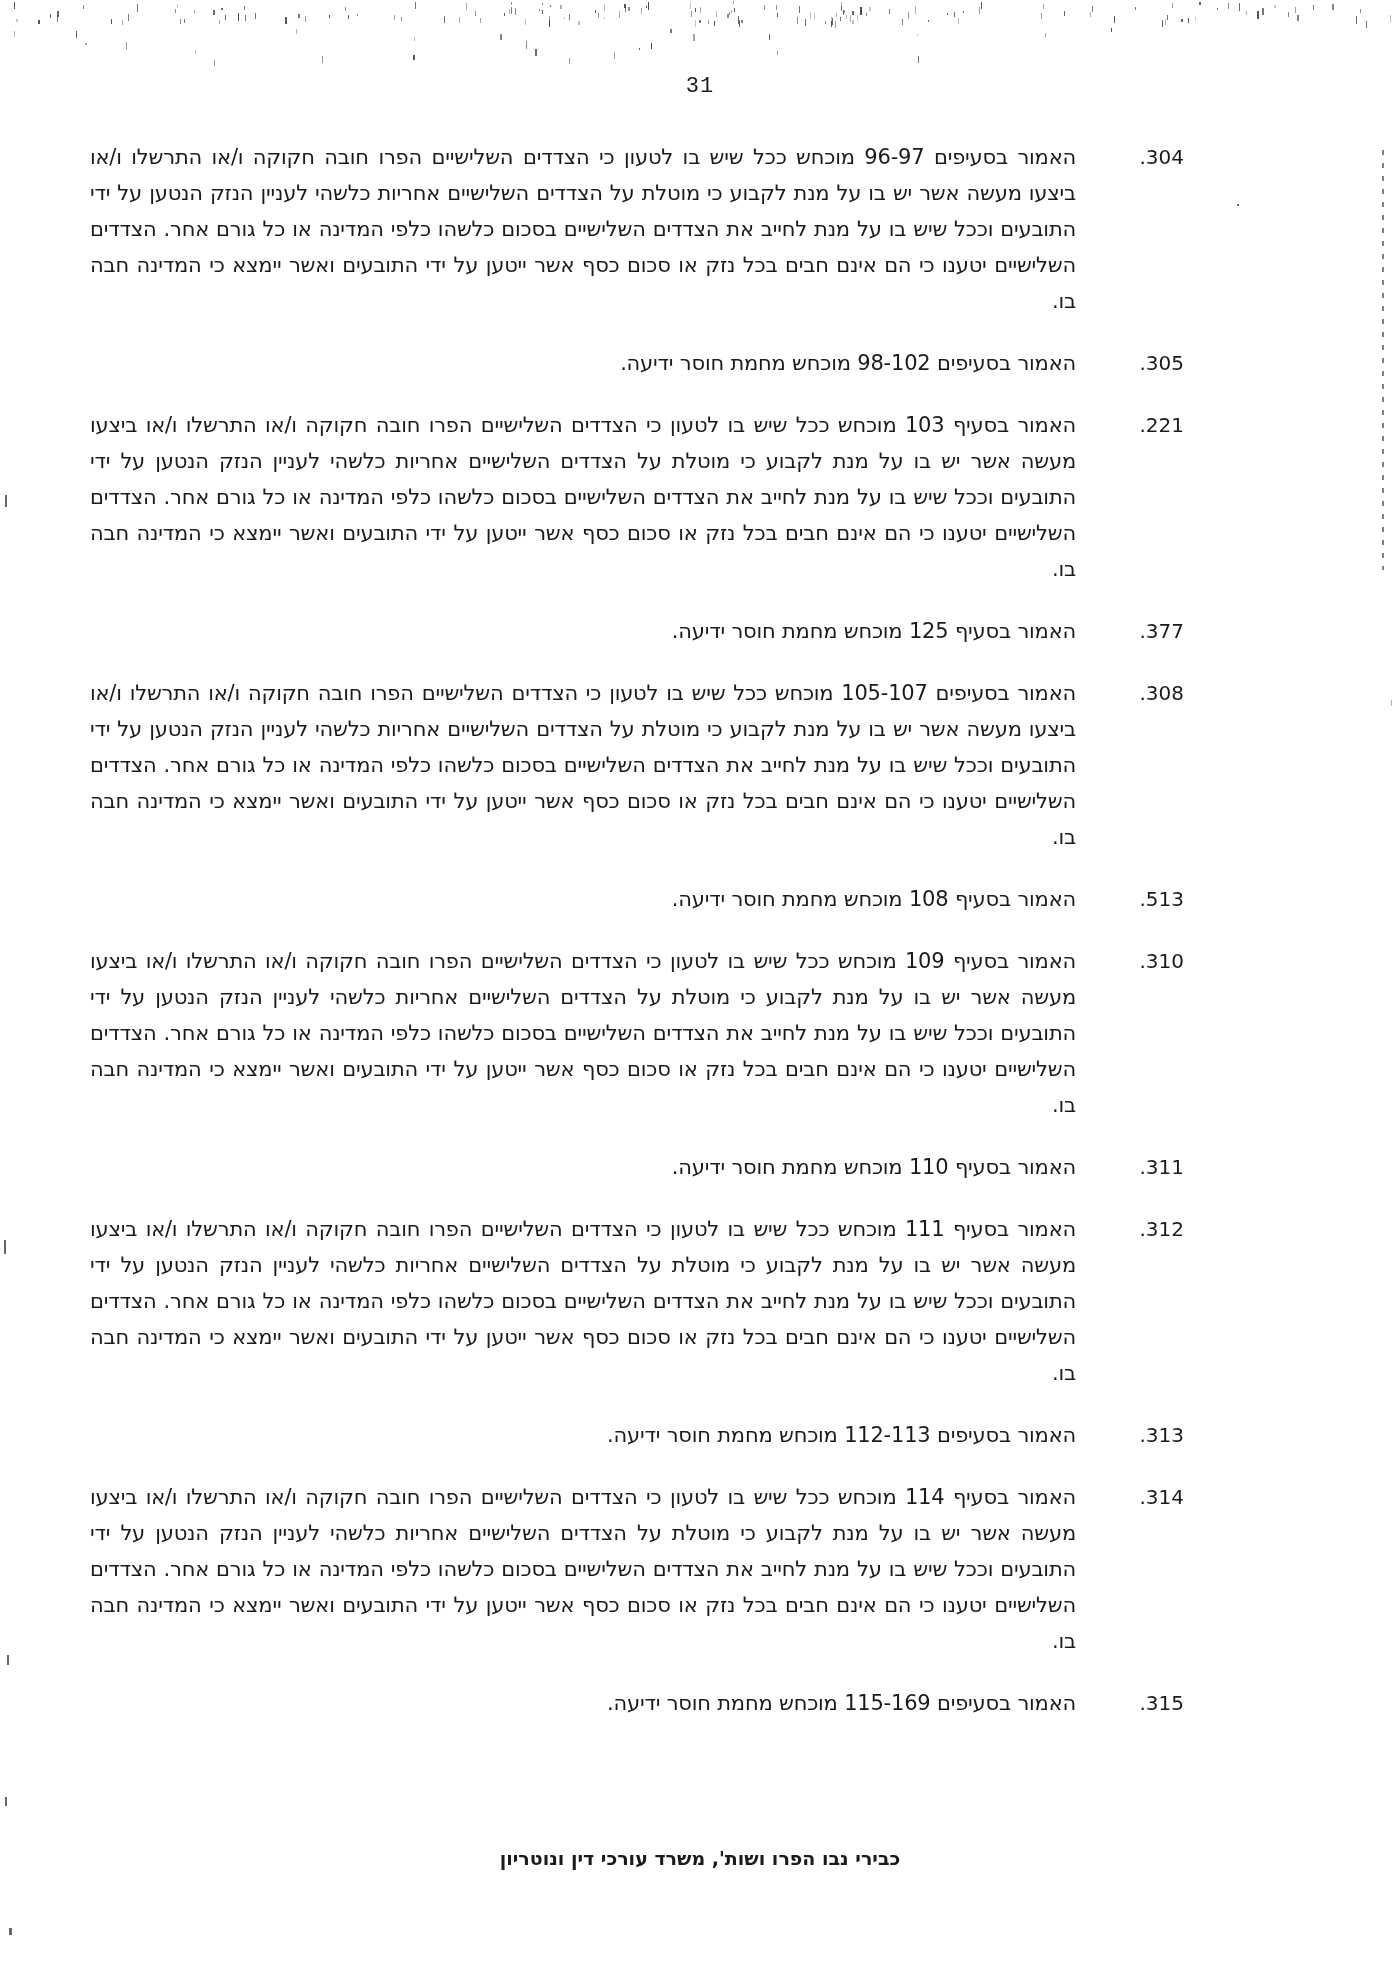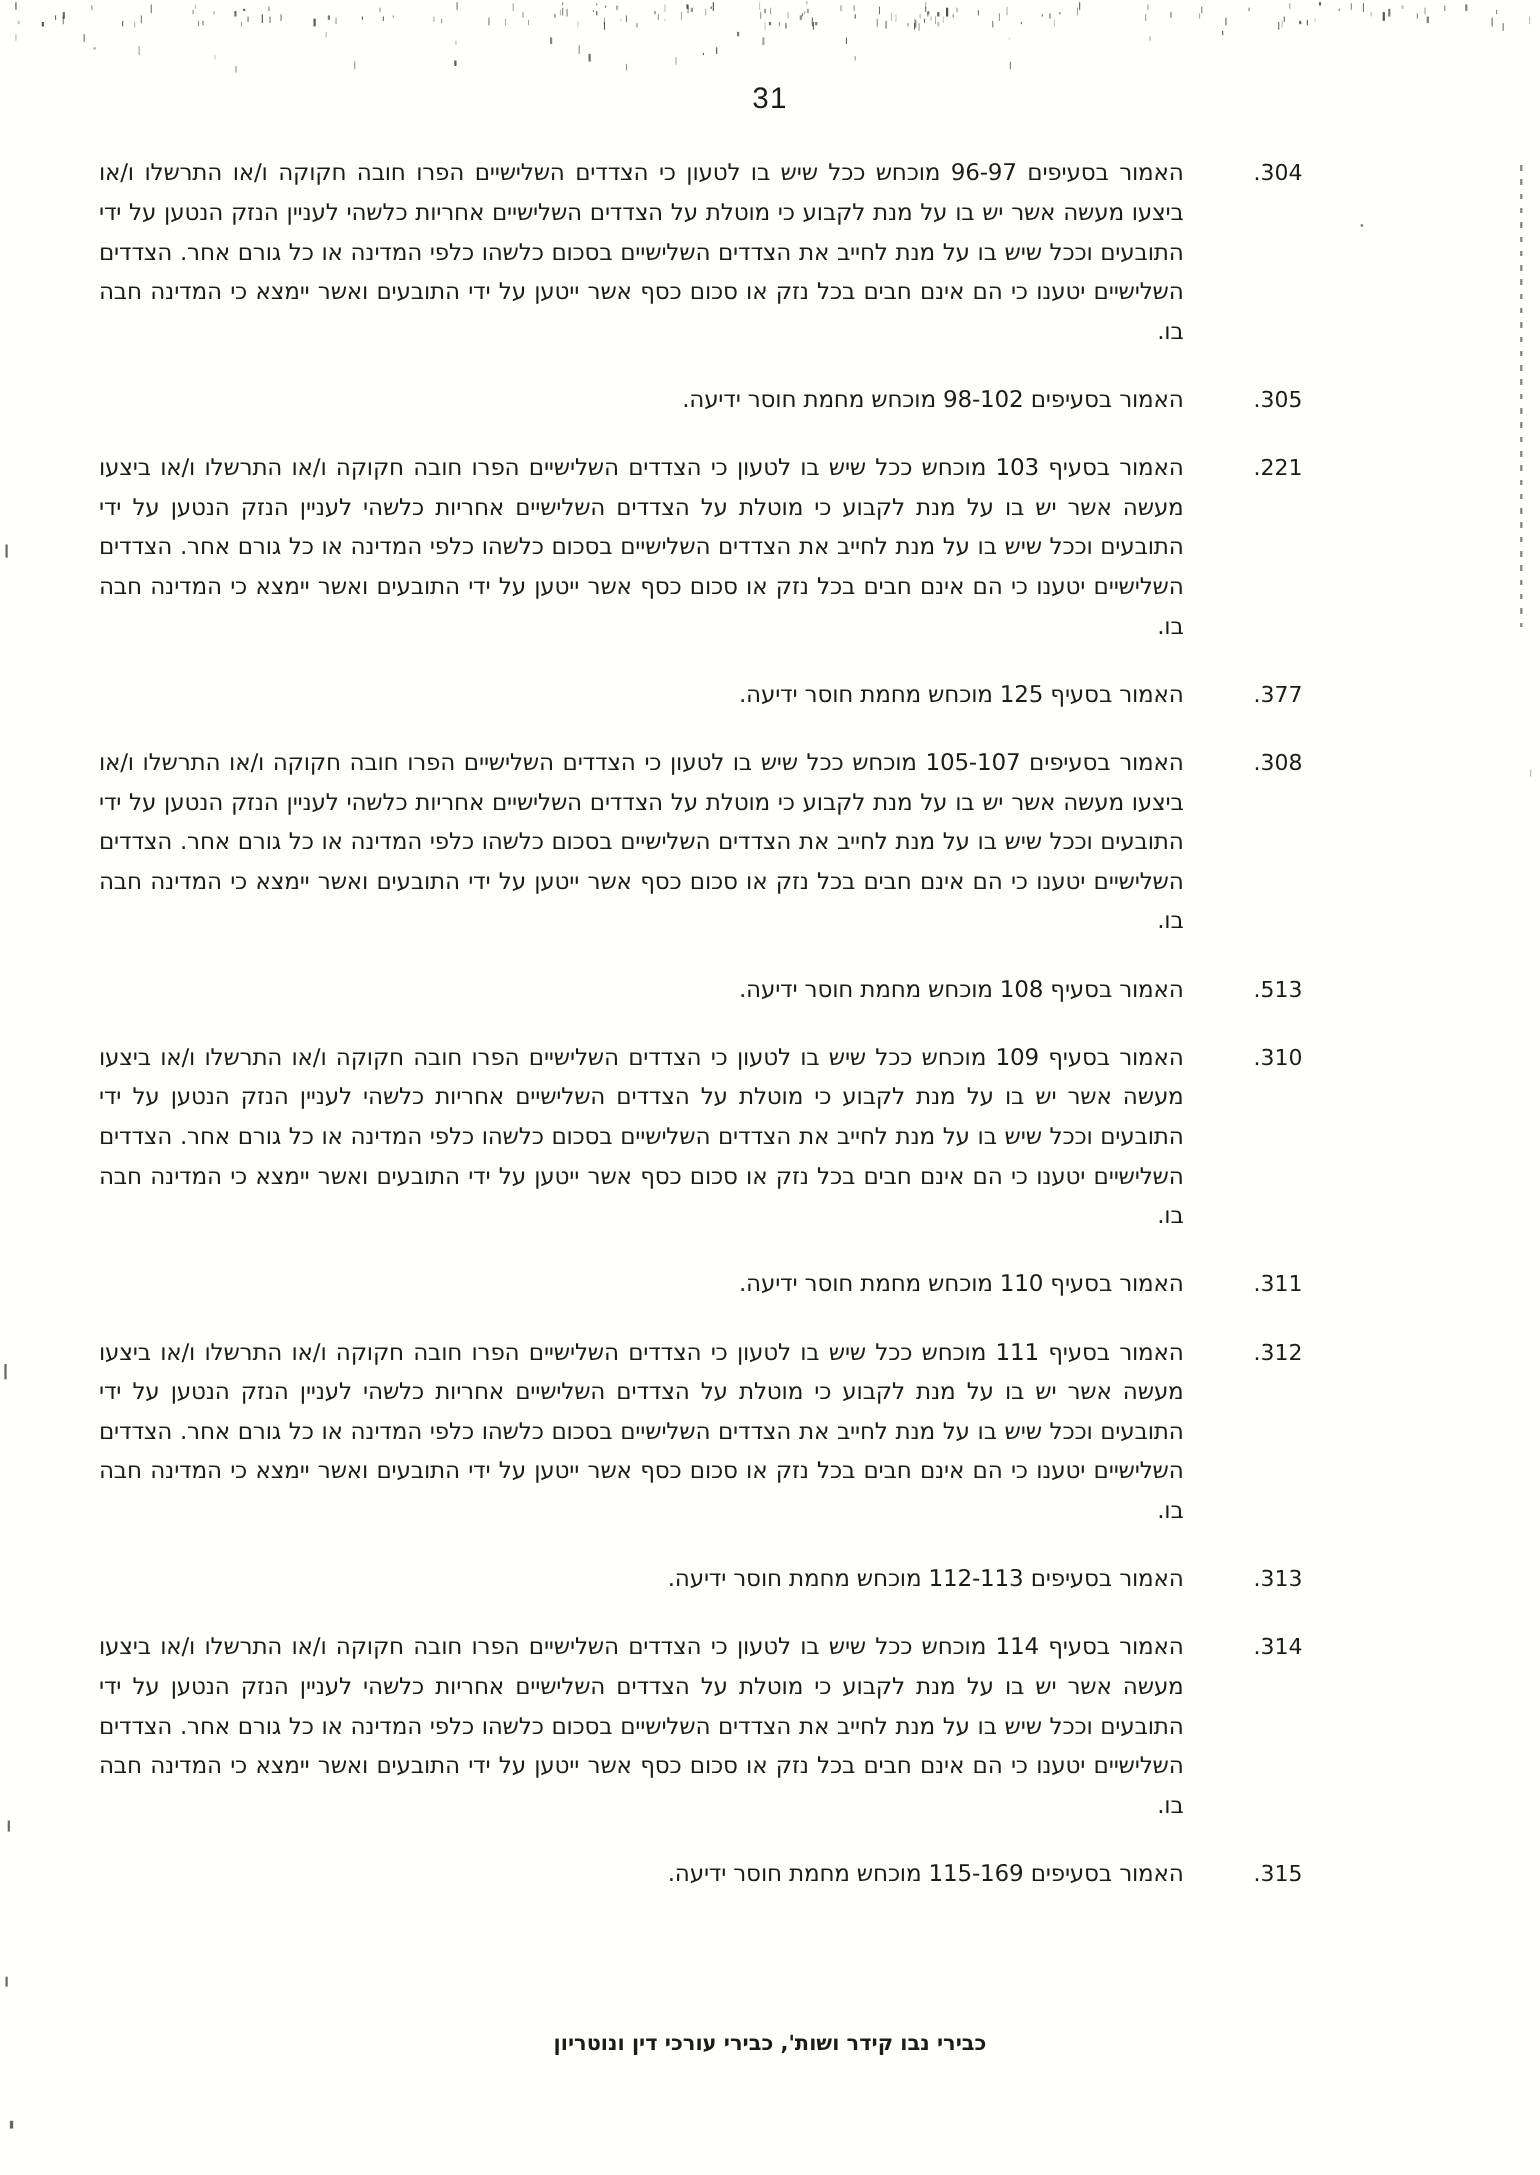--- a/index.html
+++ b/index.html
@@ -3,22 +3,22 @@
 <meta charset="utf-8">
 <style>
   html,body{margin:0;padding:0}
   body{
     width:1400px;height:1977px;position:relative;overflow:hidden;
     background:#fffffd;color:#1b1b1b;
     font-family:"DejaVu Sans",sans-serif;
   }
   #page-number{
     position:absolute;top:74px;left:0;width:100%;
-    text-align:center;font-size:27px;letter-spacing:1px;
-    font-family:Liberation Sans, sans-serif;
+    text-align:center;font-size:22px;letter-spacing:1px;
+    font-family:Liberation Mono, monospace;
   }
   #content{
     position:absolute;top:139px;right:216px;width:1094px;
     direction:rtl;
   }
   .para{display:flex;column-gap:54px;margin-bottom:26px}
   .para-number{
     flex:0 0 54px;font-size:20px;line-height:36px;text-align:right;
     white-space:nowrap;
   }
@@ -285,21 +285,21 @@
   </div>
 
   <div class="para">
     <div class="para-number">315.</div>
     <div class="para-text">האמור בסעיפים 115-169 מוכחש מחמת חוסר ידיעה.</div>
   </div>
 
 </div>
 
 <div id="footer">
-  <div class="footer-line1">כבירי נבו קידר ושות', כבירי עורכי דין ונוטריון</div>
+  <div class="footer-line1">כבירי נבו הפרו ושות', משרד עורכי דין ונוטריון</div>
 </div>
 
 <div class="artifact" id="right-dashed-line"></div>
 <div class="speck" style="left:5px;top:495px;width:2px;height:12px"></div>
 <div class="speck" style="left:4px;top:1240px;width:2px;height:14px"></div>
 <div class="speck" style="left:7px;top:1655px;width:2px;height:10px"></div>
 <div class="speck" style="left:5px;top:1797px;width:2px;height:9px"></div>
 <div class="speck" style="left:9px;top:1928px;width:3px;height:7px"></div>
 <div class="speck" style="left:1237px;top:204px;width:2px;height:2px"></div>
 <div class="speck" style="left:1391px;top:700px;width:1px;height:6px;opacity:.5"></div>

